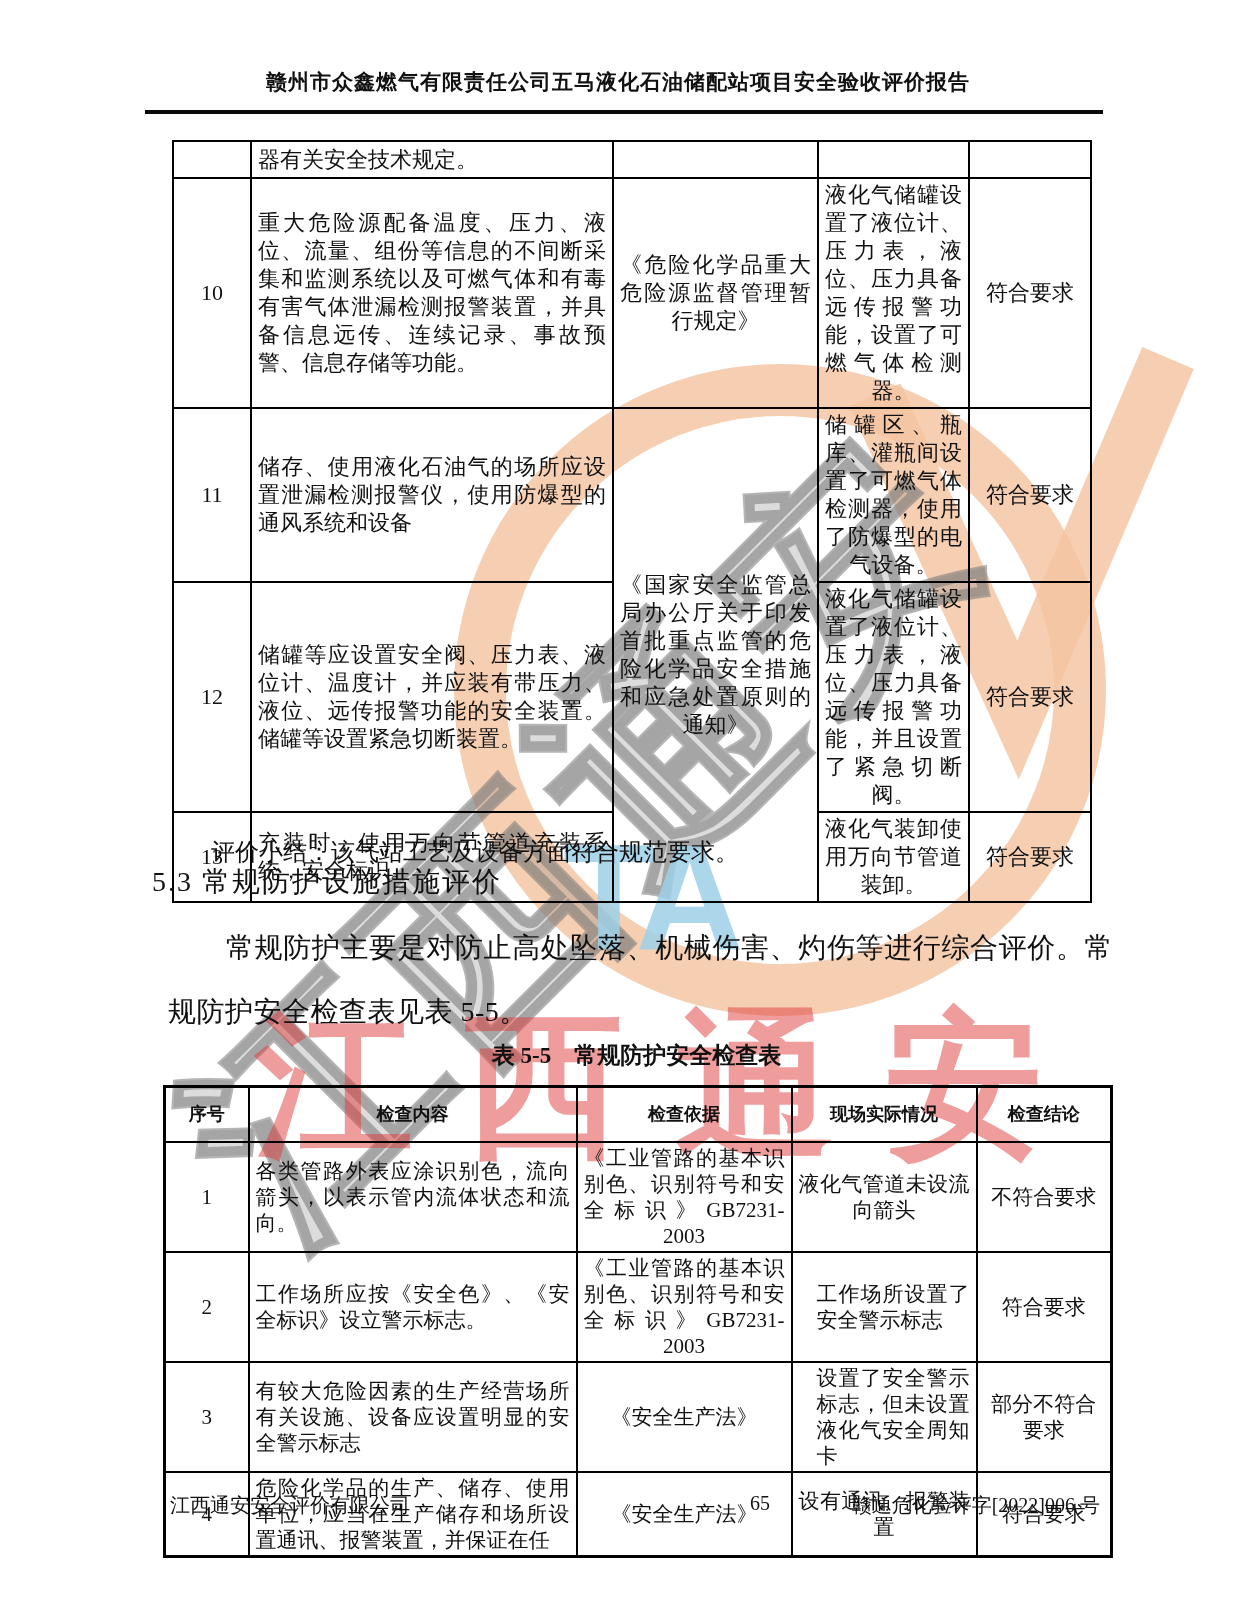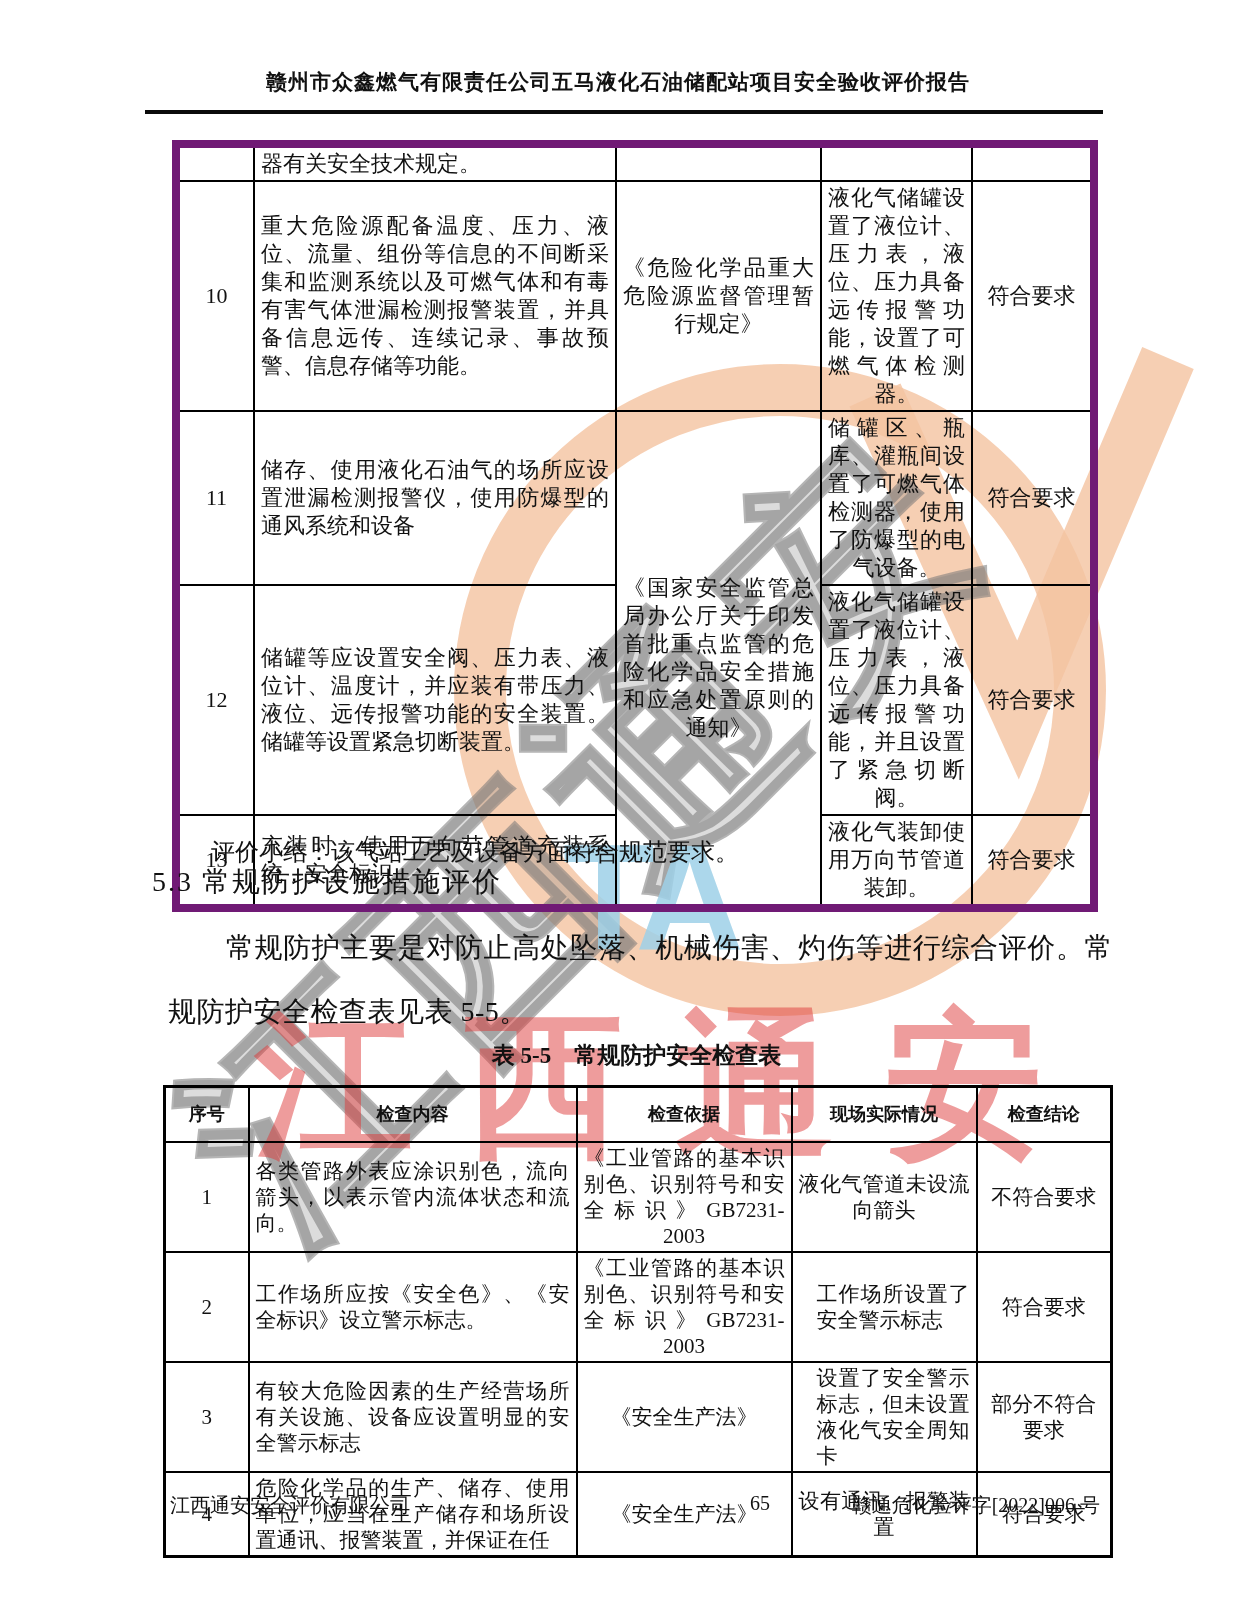--- a/index.html
+++ b/index.html
@@ -48,21 +48,21 @@
   .sec-head{position:absolute;top:863px;left:152px;font-size:28px;font-weight:normal;
     letter-spacing:2px;}
   .para{position:absolute;top:916px;left:168px;width:945px;font-size:28px;
     line-height:64px;text-indent:58px;text-align:justify;letter-spacing:0.5px;}
   .t2-title{position:absolute;top:1040px;left:163px;width:947px;text-align:center;
     font-size:23px;font-weight:bold;}
 
   
   table{border-collapse:collapse;table-layout:fixed;position:absolute;background:transparent;}
   td,th{border:2px solid #000;padding:2px 6px;vertical-align:middle;overflow:hidden;}
-  table.t1{top:140px;left:172px;width:918px;border:8px solid #701a75;}
+  table.t1{top:140px;left:172px;width:918px;border:2px solid #701a75;}
   table.t2{top:1085px;left:163px;width:947px;border:3px solid #000;}
   .t1 td{font-size:22px;line-height:28px;}
   .t2 td{font-size:21px;line-height:26px;}
   .t2 th{font-size:18px;line-height:26px;font-weight:bold;}
   .c-seq{text-align:center;}
   .c-content{text-align:justify;}
   .c-basis{text-align:justify;text-align-last:center;}
   .c-actual{text-align:justify;text-align-last:center;}
   .c-actual-l{text-align:justify;padding-left:24px;}
   .c-concl{text-align:center;text-align-last:center;}

